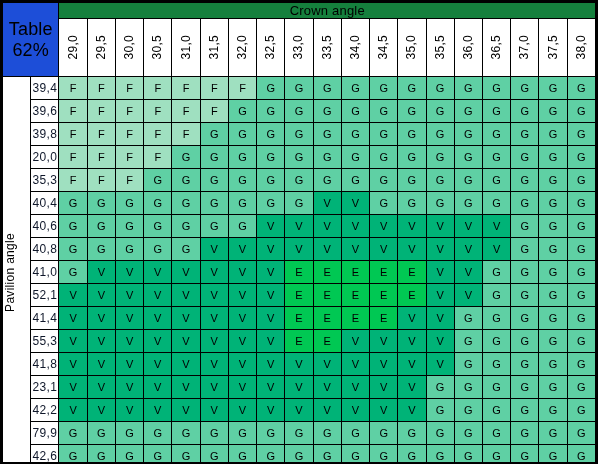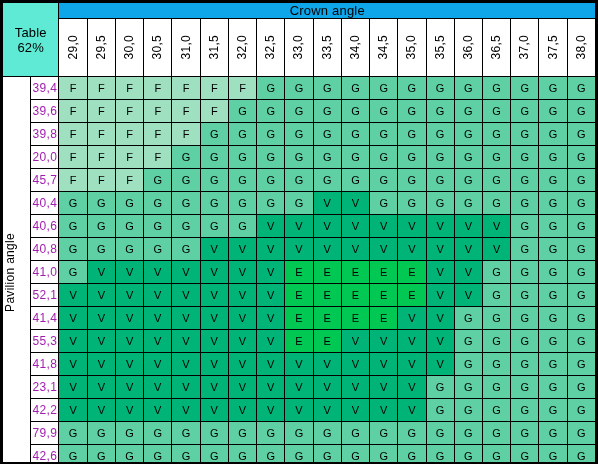--- a/index.html
+++ b/index.html
@@ -31,28 +31,28 @@
     padding: 0;
     margin: 0;
     text-align: center;
     vertical-align: middle;
     font-weight: normal;
     overflow: hidden;
   }
 
   
   .corner-title {
-    background: #5eead4;
+    background: #1d4ed8;
     color: #000000;
-    font-size: 13px;
+    font-size: 18px;
     font-weight: bold;
     letter-spacing: 0.2px;
   }
   .crown-title {
-    background: #0ea5e9;
+    background: #15803d;
     color: #000000;
     font-size: 13px;
     font-weight: bold;
     letter-spacing: 0.2px;
   }
   .colhead {
     background: #ffffff;
     color: #000000;
     font-size: 12px;
     font-weight: bold;
@@ -79,21 +79,21 @@
   }
   .sidehead span {
     display: block;
     writing-mode: vertical-rl;
     transform: rotate(180deg);
     white-space: nowrap;
     letter-spacing: 0.3px;
   }
   .rowhead {
     background: #ffffff;
-    color: #a21caf;
+    color: #0f172a;
     font-size: 12px;
     font-weight: bold;
     width: 56px;
     height: 22px;
     letter-spacing: 0.3px;
   }
   
   td.cell {
     font-size: 11px;
     color: #000000;
@@ -261,21 +261,21 @@
           <td class="cell v-G">G</td>
           <td class="cell v-G">G</td>
           <td class="cell v-G">G</td>
           <td class="cell v-G">G</td>
           <td class="cell v-G">G</td>
           <td class="cell v-G">G</td>
           <td class="cell v-G">G</td>
           <td class="cell v-G">G</td>
         </tr>
         <tr>
-          <td class="rowhead">45,7</td>
+          <td class="rowhead">35,3</td>
           <td class="cell v-F">F</td>
           <td class="cell v-F">F</td>
           <td class="cell v-F">F</td>
           <td class="cell v-G">G</td>
           <td class="cell v-G">G</td>
           <td class="cell v-G">G</td>
           <td class="cell v-G">G</td>
           <td class="cell v-G">G</td>
           <td class="cell v-G">G</td>
           <td class="cell v-G">G</td>

